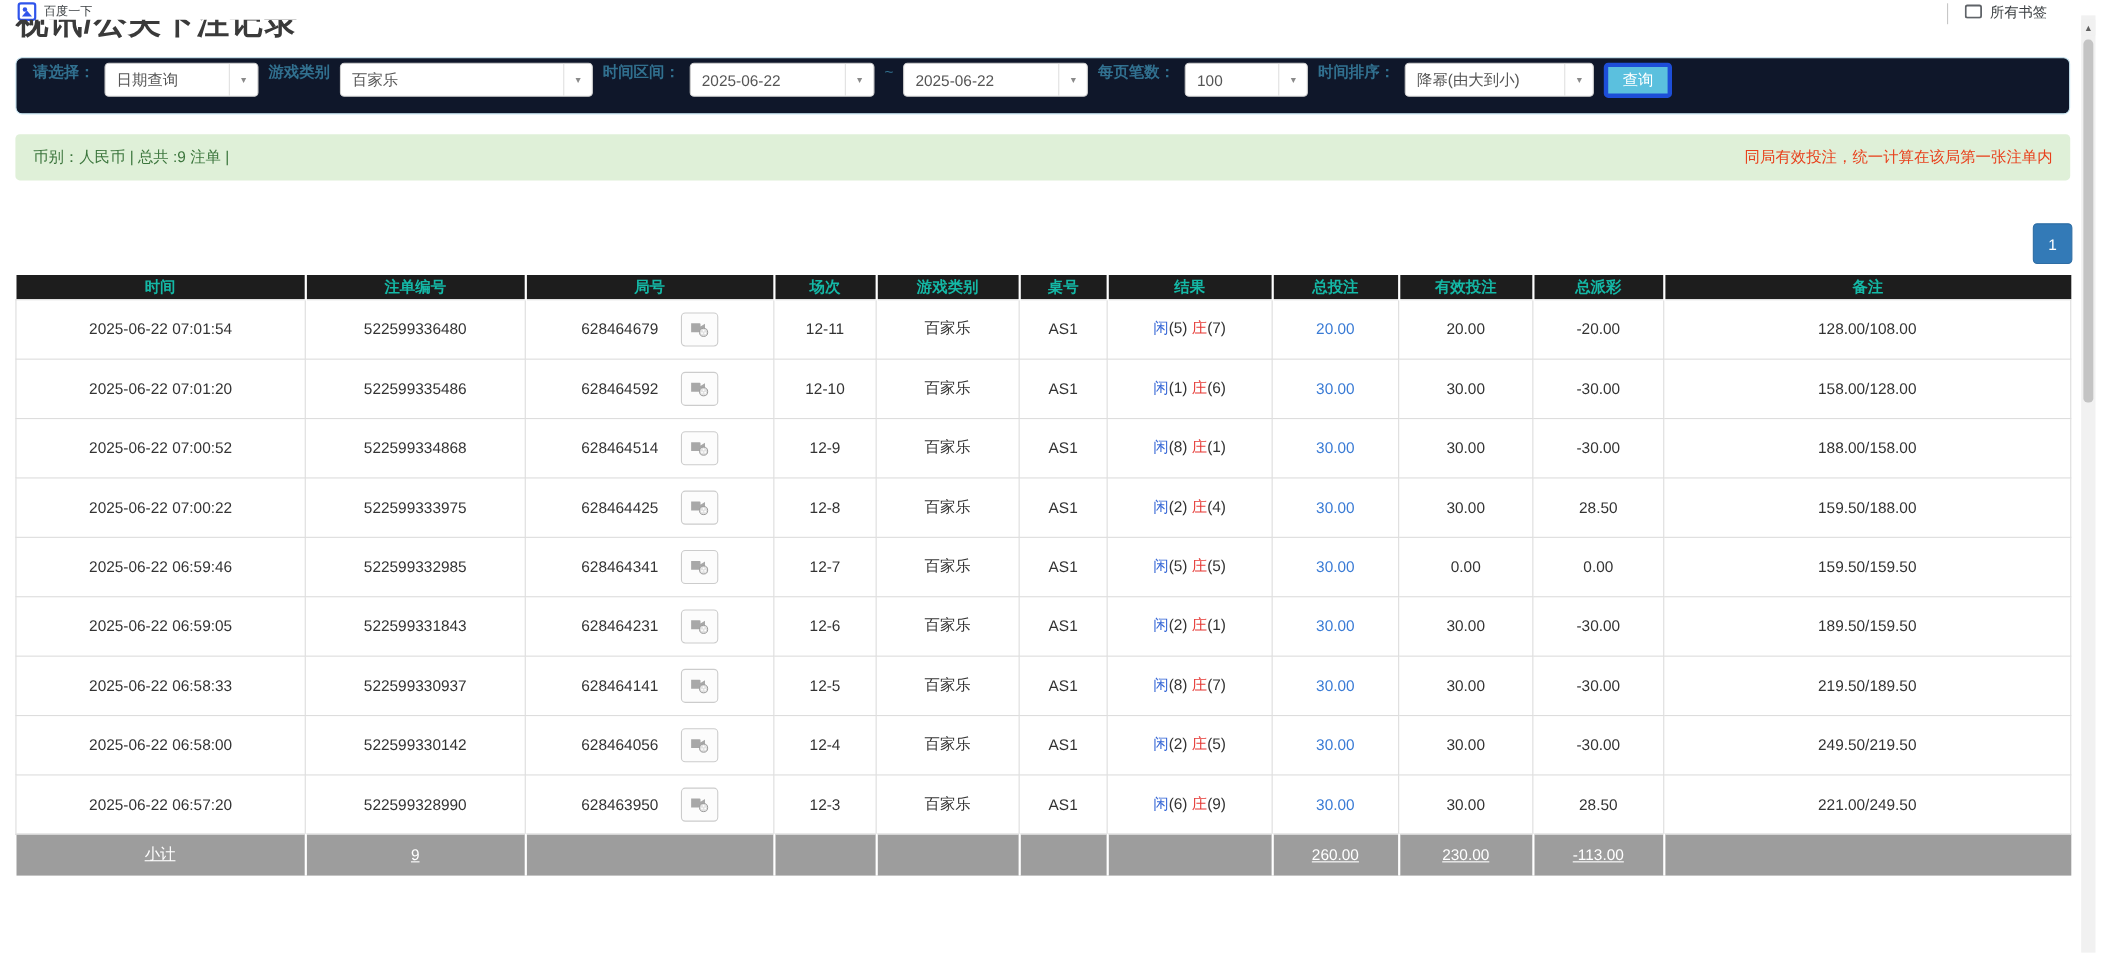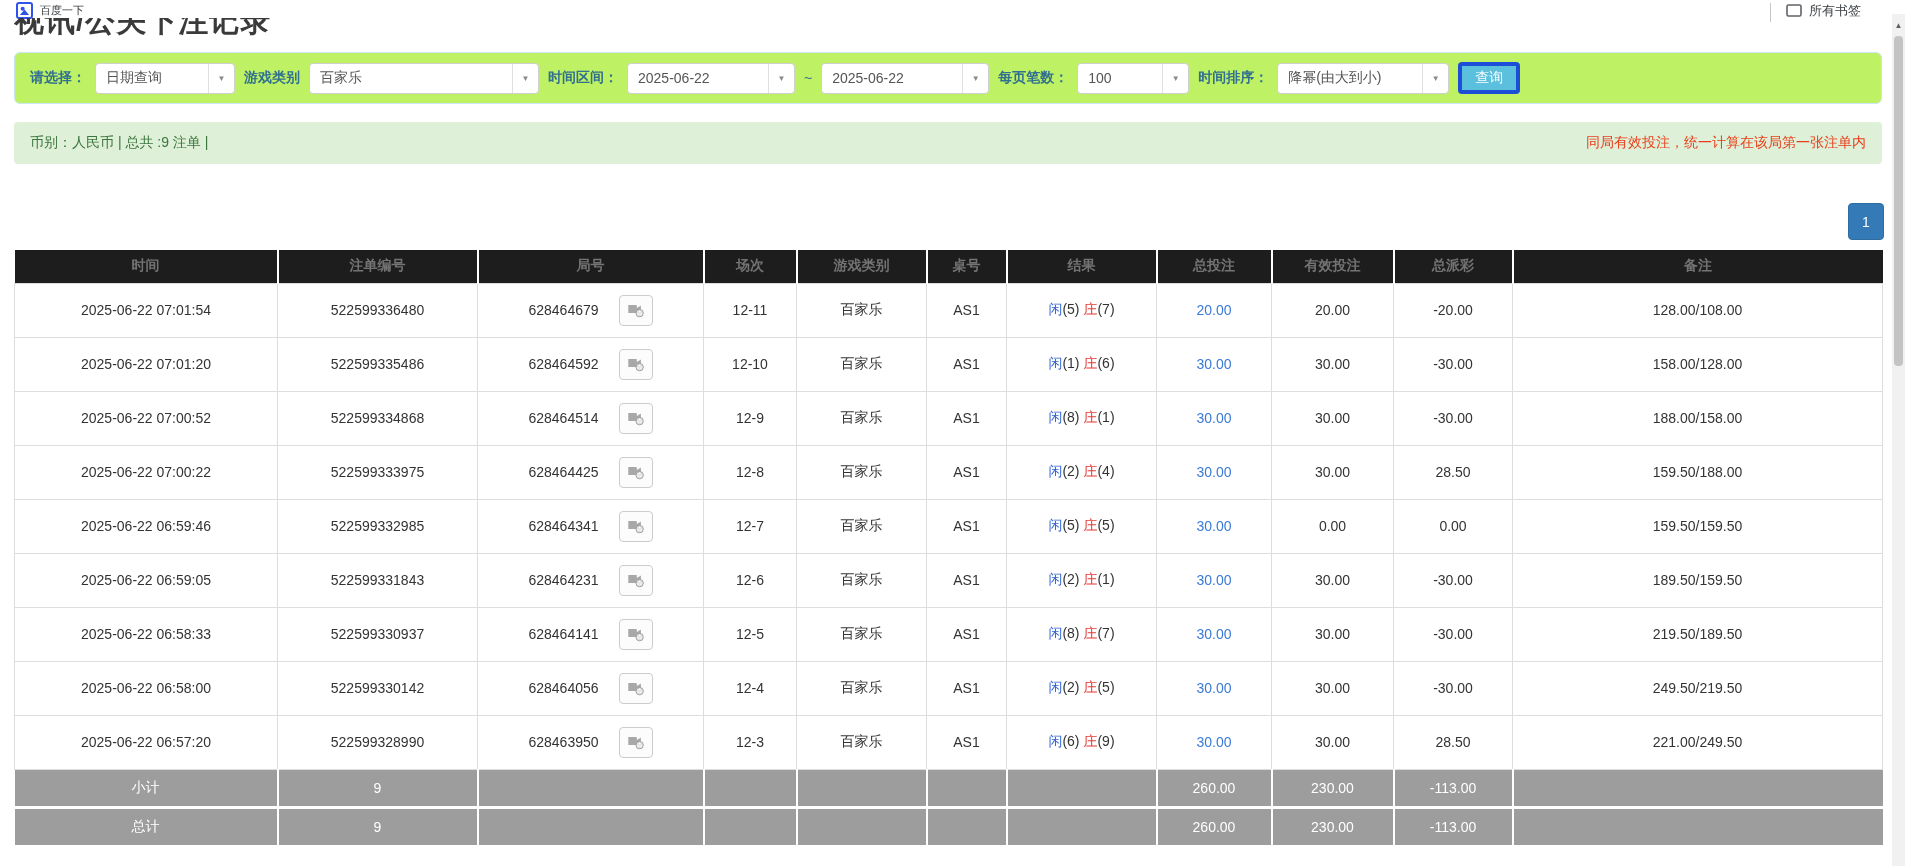--- a/index.html
+++ b/index.html
@@ -21,22 +21,22 @@
   .sb-arrow { position:absolute; left:1892px; top:18px; width:13px; height:14px; display:flex;
     align-items:center; justify-content:center; font-size:8px; color:#606060; background:#f1f1f1; }
   .sb-thumb { position:absolute; left:1894px; top:36px; width:9px; height:330px; background:#c4c4c4; border-radius:4px; }
 
   
   .title-clip { position:absolute; left:14px; top:18px; height:21px; width:600px; overflow:hidden; }
   .title-clip h1 { font-size:30px; line-height:28px; font-weight:bold; color:#3a3a3a; margin-top:-11px; letter-spacing:1px; }
 
   
   .filterbar { position:absolute; left:14px; top:52px; width:1868px; height:52px;
-    background:#bef264; border:1px solid #c9e6f2; border-radius:6px;
-    display:flex; align-items:center; gap:9px; padding:16px 15px; }
+    background:#0f172a; border:1px solid #c9e6f2; border-radius:6px;
+    display:flex; align-items:flex-start; gap:9px; padding:4px 15px; }
   .flabel { font-size:14px; font-weight:bold; color:#31708f; white-space:nowrap; }
   .sel { height:31px; background:#fff; border:1px solid #cfcfcf; border-radius:4px;
     display:flex; align-items:stretch; cursor:pointer; }
   .sel .val { display:flex; align-items:center; padding:0 10px; font-size:14px; color:#555; flex:1; white-space:nowrap; }
   .sel .arr { width:26px; display:flex; align-items:center; justify-content:center;
     border-left:1px solid #e0e0e0; color:#8a8a8a; font-size:8px; }
   .tilde { font-size:14px; color:#31708f; }
   .btn-query { height:32px; padding:0 13px; background:#5bc0de; border:4px solid #1d4ed8;
     border-radius:4px; color:#fff; font-size:14px; cursor:pointer; }
 
@@ -47,34 +47,34 @@
   .summary .left { color:#3c763d; }
   .summary .right { color:#e8401c; }
 
   
   .pagination { position:absolute; left:1848px; top:203px; }
   .page-btn { width:36px; height:37px; background:#337ab7; border:1px solid #2e6da4;
     border-radius:4px; color:#fff; font-size:14px; cursor:pointer; }
 
   
   table.records { position:absolute; left:14px; top:250px; width:1868px; border-collapse:collapse; table-layout:fixed; }
-  table.records th { background:#1d1d1d; color:#737373; font-size:14px; font-weight:bold;
-    height:33px; text-align:center; border-right:2px solid #fff; }
+  table.records th { background:#1d1d1d; color:#14b8a6; font-size:14px; font-weight:bold;
+    height:22px; text-align:center; border-right:2px solid #fff; }
   table.records th:last-child { border-right:none; }
   table.records td { height:54px; text-align:center; font-size:14px; color:#333;
     border:1px solid #ddd; background:#fff; }
   .round-cell { display:flex; align-items:center; justify-content:center; gap:20px; }
   .video-btn { width:34px; height:31px; border:1px solid #ccc; border-radius:4px; background:#fcfcfc;
     display:flex; align-items:center; justify-content:center; cursor:pointer; }
   .blue { color:#3566d6; }
   .red  { color:#e53935; }
   .link { color:#3a7bd5; cursor:pointer; }
   .neg  { color:#e53935; }
   tr.sumrow td { background:#9d9d9d; color:#fff; height:38px;
-    border:none; border-right:2px solid #fff; font-size:14px; }
+    border:none; border-right:2px solid #fff; font-size:14px;text-decoration:underline; }
   tr.sumrow td:last-child { border-right:none; }
   tr.totalrow td { border-top:3px solid #fff; }
 </style>
 </head>
 <body>
 
 <div class="topbar">
   <div class="bookmark">
     <span class="favicon">
       <svg width="11" height="11" viewBox="0 0 12 12">
@@ -476,27 +476,14 @@
       <td></td>
         <td></td>
         <td></td>
         <td></td>
         <td></td>
       <td>260.00</td>
       <td>230.00</td>
       <td class="neg">-113.00</td>
       <td></td>
     </tr>
-    <tr class="sumrow totalrow">
-      <td>总计</td>
-      <td>9</td>
-      <td></td>
-        <td></td>
-        <td></td>
-        <td></td>
-        <td></td>
-      <td>260.00</td>
-      <td>230.00</td>
-      <td class="neg">-113.00</td>
-      <td></td>
-    </tr>
   </tbody>
 </table>
 
 </body></html>

